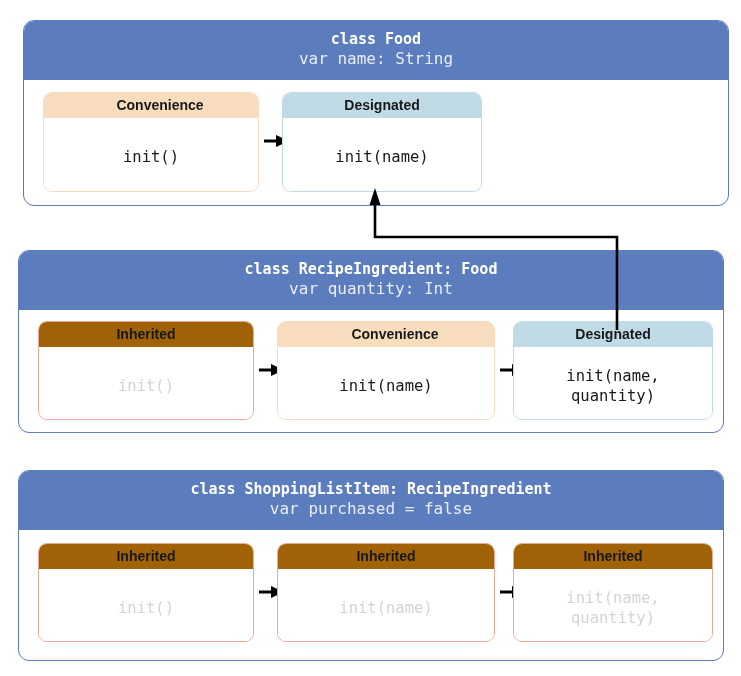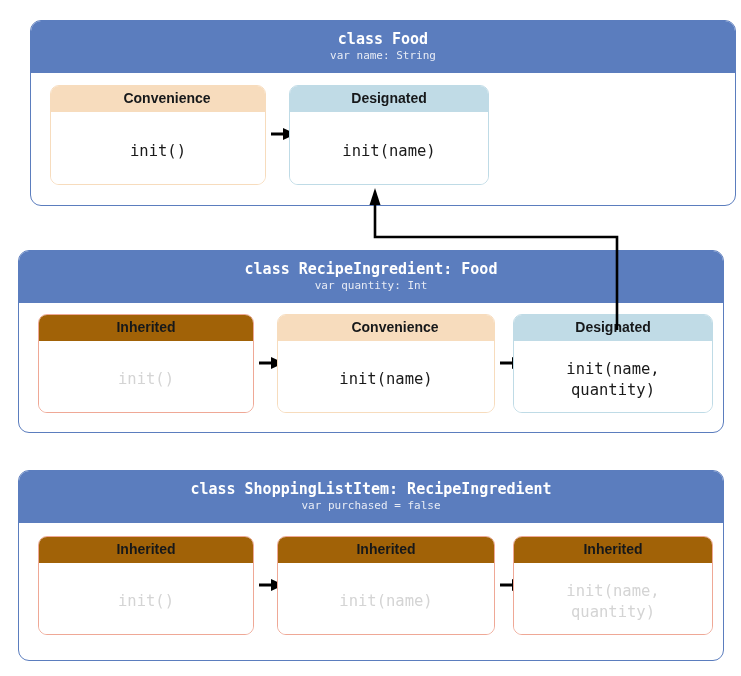--- a/index.html
+++ b/index.html
@@ -23,21 +23,21 @@
 
   
   .class-card {
     position: absolute;
     box-sizing: border-box;
     border: 1.6px solid #5b7dbe;
     border-radius: 11px;
     background: #ffffff;
     overflow: hidden;
   }
-  .card-1 { left: 30px; top: 20px;  width: 706px; height: 186px; }
+  .card-1 { left: 23px; top: 20px;  width: 706px; height: 186px; }
   .card-2 { left: 18px; top: 250px; width: 706px; height: 183px; }
   .card-3 { left: 18px; top: 470px; width: 706px; height: 191px; }
 
   
   .class-header {
     background: #5b7dbe;
     width: 100%;
     box-sizing: border-box;
     padding: 9px 10px 10px 10px;
     text-align: center;
@@ -49,21 +49,21 @@
     color: #ffffff;
     font-weight: bold;
     font-size: 15px;
     letter-spacing: 0px;
     white-space: pre;
   }
   .class-property {
     display: block;
     color: #e8ecf5;
     font-weight: normal;
-    font-size: 11px;
+    font-size: 16px;
     white-space: pre;
   }
 
   
   .class-body {
     position: relative;
     width: 100%;
     height: calc(100% - 58px);
   }
 

